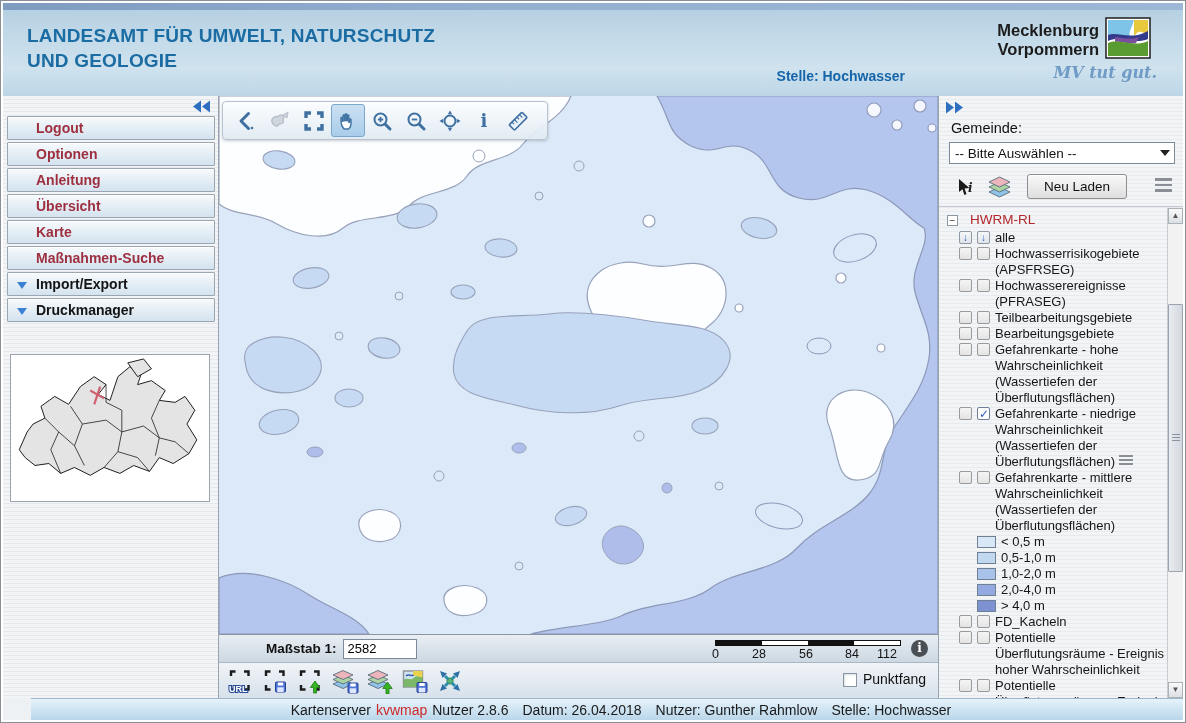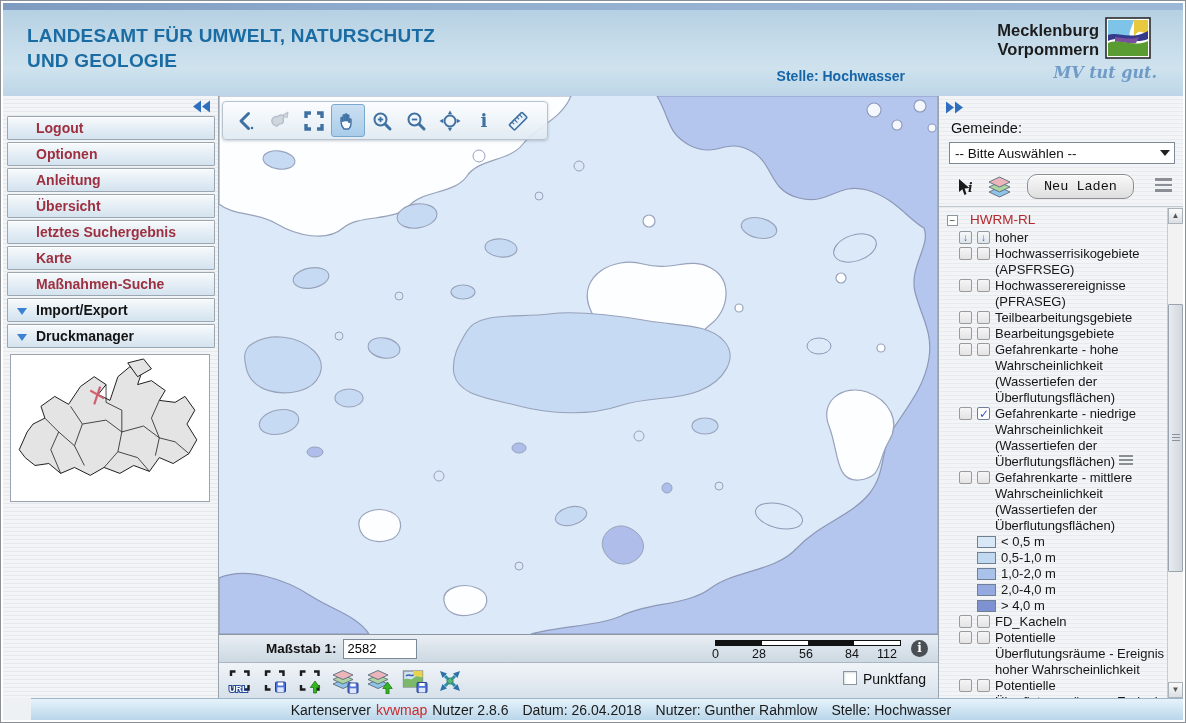--- a/index.html
+++ b/index.html
@@ -51,35 +51,35 @@
   .sb-bar { position:absolute; left:3px; top:2px; width:186px; height:6px; border:1px solid #111; display:flex; }
   .sb-seg { flex:1; }
   .sb-ticks { position:absolute; left:0; top:9px; width:100%; height:14px; font-size:12.5px; color:#111; }
   .sb-ticks span { position:absolute; top:0; }
   .info-circle { position:absolute; right:10px; top:5px; width:17px; height:17px; border-radius:50%; background:#4a4f55; color:#fff;
     font-family:"DejaVu Serif",serif; font-size:12px; font-weight:bold; text-align:center; line-height:17px; cursor:pointer; }
 
   .iconrow { position:absolute; left:0; top:566px; width:719px; height:36px; border-top:1px solid #aab6c0;
     background:linear-gradient(180deg,#f0f4f8,#d7e1ea); display:flex; align-items:center;text-decoration:underline; }
   .act-icon { width:28px; height:28px; margin-left:7px; display:flex; align-items:center; justify-content:center; cursor:pointer; }
-  .punktfang { position:absolute; right:12px; top:8px; display:flex; align-items:flex-start; cursor:pointer; }
+  .punktfang { position:absolute; right:12px; top:8px; display:flex; align-items:flex-end; cursor:pointer; }
   .pf-box { width:14px; height:14px; background:#fff; border:1px solid #8a97a3; box-shadow:inset 1px 1px 2px #d7dde2; }
   .pf-lbl { margin-left:6px; font-size:14px; color:#111; }
 
   
   .rightpanel { position:absolute; left:935px; top:93px; width:245px; height:602px; border-left:1px solid #9aa4ae;
     background:repeating-linear-gradient(180deg,#f2f4f6 0px,#f2f4f6 3px,#e7eaee 3px,#e7eaee 4px); }
   .expand-btn { position:absolute; left:5px; top:4px; width:22px; height:14px; cursor:pointer; }
   .gem-label { position:absolute; left:12px; top:24px; font-size:14.5px; color:#111; }
   .gem-select { position:absolute; left:10px; top:46px; width:226px; height:22px; background:#fff; border:1px solid #7a8a99;
     font-size:13.5px; color:#111; display:flex; align-items:center; padding-left:5px; cursor:pointer; }
   .gem-arrow { position:absolute; right:4px; top:7px; width:0; height:0; border-left:5px solid transparent; border-right:5px solid transparent; border-top:6px solid #222; }
   .rp-actions { position:absolute; left:0; top:76px; width:245px; height:32px; }
-  .btn-neuladen { position:absolute; left:88px; top:2px; height:25px; padding:0 16px; font-size:13.5px; color:#111; font-family:Liberation Mono, monospace;
-    background:linear-gradient(180deg,#f9f9f9,#dedede); border:1px solid #8e8e8e; border-radius:10px; cursor:pointer; box-shadow:inset 0 1px 0 #fff; }
+  .btn-neuladen { position:absolute; left:88px; top:2px; height:25px; padding:0 16px; font-size:13.5px; color:#111; font-family:Liberation Sans, sans-serif;
+    background:linear-gradient(180deg,#f9f9f9,#dedede); border:1px solid #8e8e8e; border-radius:3px; cursor:pointer; box-shadow:inset 0 1px 0 #fff; }
   .rp-menu-icon { position:absolute; right:12px; top:6px; cursor:pointer; }
   .rp-menu-icon div, .layer-menu div { width:17px; height:2.5px; background:#8a8f96; margin-bottom:3px; }
   .rp-divider { position:absolute; left:0; top:110px; width:245px; border-top:1px solid #c2c8ce; }
 
   .tree { position:absolute; left:0; top:112px; width:229px; height:490px; overflow:hidden; padding:4px 0 0 8px; font-size:13px; line-height:16px; color:#161616; }
   .tree-root { display:flex; align-items:center; margin-bottom:2px; }
   .minus-box { width:11px; height:11px; border:1px solid #8a97a3; background:#fff; font-size:10px; line-height:9px; text-align:center; color:#333; margin-right:5px; cursor:pointer; }
   .tree-root .lbl { color:#b3282d; font-size:13.5px;margin-left:7px; }
   .layer-row { display:flex; align-items:flex-start; margin-left:12px; }
   .cb { flex:none; width:13px; height:13px; margin:1px 5px 0 0; border:1px solid #9a9a9a; border-radius:2px;
@@ -152,23 +152,20 @@
             <span class="lbl">Logout</span>
           </div>
       <div class="menu-btn">
             <span class="lbl">Optionen</span>
           </div>
       <div class="menu-btn">
             <span class="lbl">Anleitung</span>
           </div>
       <div class="menu-btn">
             <span class="lbl">Übersicht</span>
-          </div>
-      <div class="menu-btn">
-            <span class="lbl">letztes Suchergebnis</span>
           </div>
       <div class="menu-btn">
             <span class="lbl">Karte</span>
           </div>
       <div class="menu-btn">
             <span class="lbl">Maßnahmen-Suche</span>
           </div>
       <div class="menu-btn group">
             <span class="tri"></span>
             <span class="lbl">Import/Export</span>
@@ -490,21 +487,21 @@
 
     <div class="tree">
       <div class="tree-root">
         <span class="minus-box">−</span>
         <span class="lbl">HWRM-RL</span>
       </div>
 
       <div class="layer-row">
         <span class="mini-btn">↓</span>
         <span class="mini-btn">↓</span>
-        <span class="lbl">hoher</span>
+        <span class="lbl">alle</span>
       </div>
 
       <div class="layer-row">
         <span class="cb"></span>
         <span class="cb"></span>
         <span class="lbl">Hochwasserrisikogebiete (APSFRSEG)</span>
       </div>
       <div class="layer-row">
         <span class="cb"></span>
         <span class="cb"></span>

